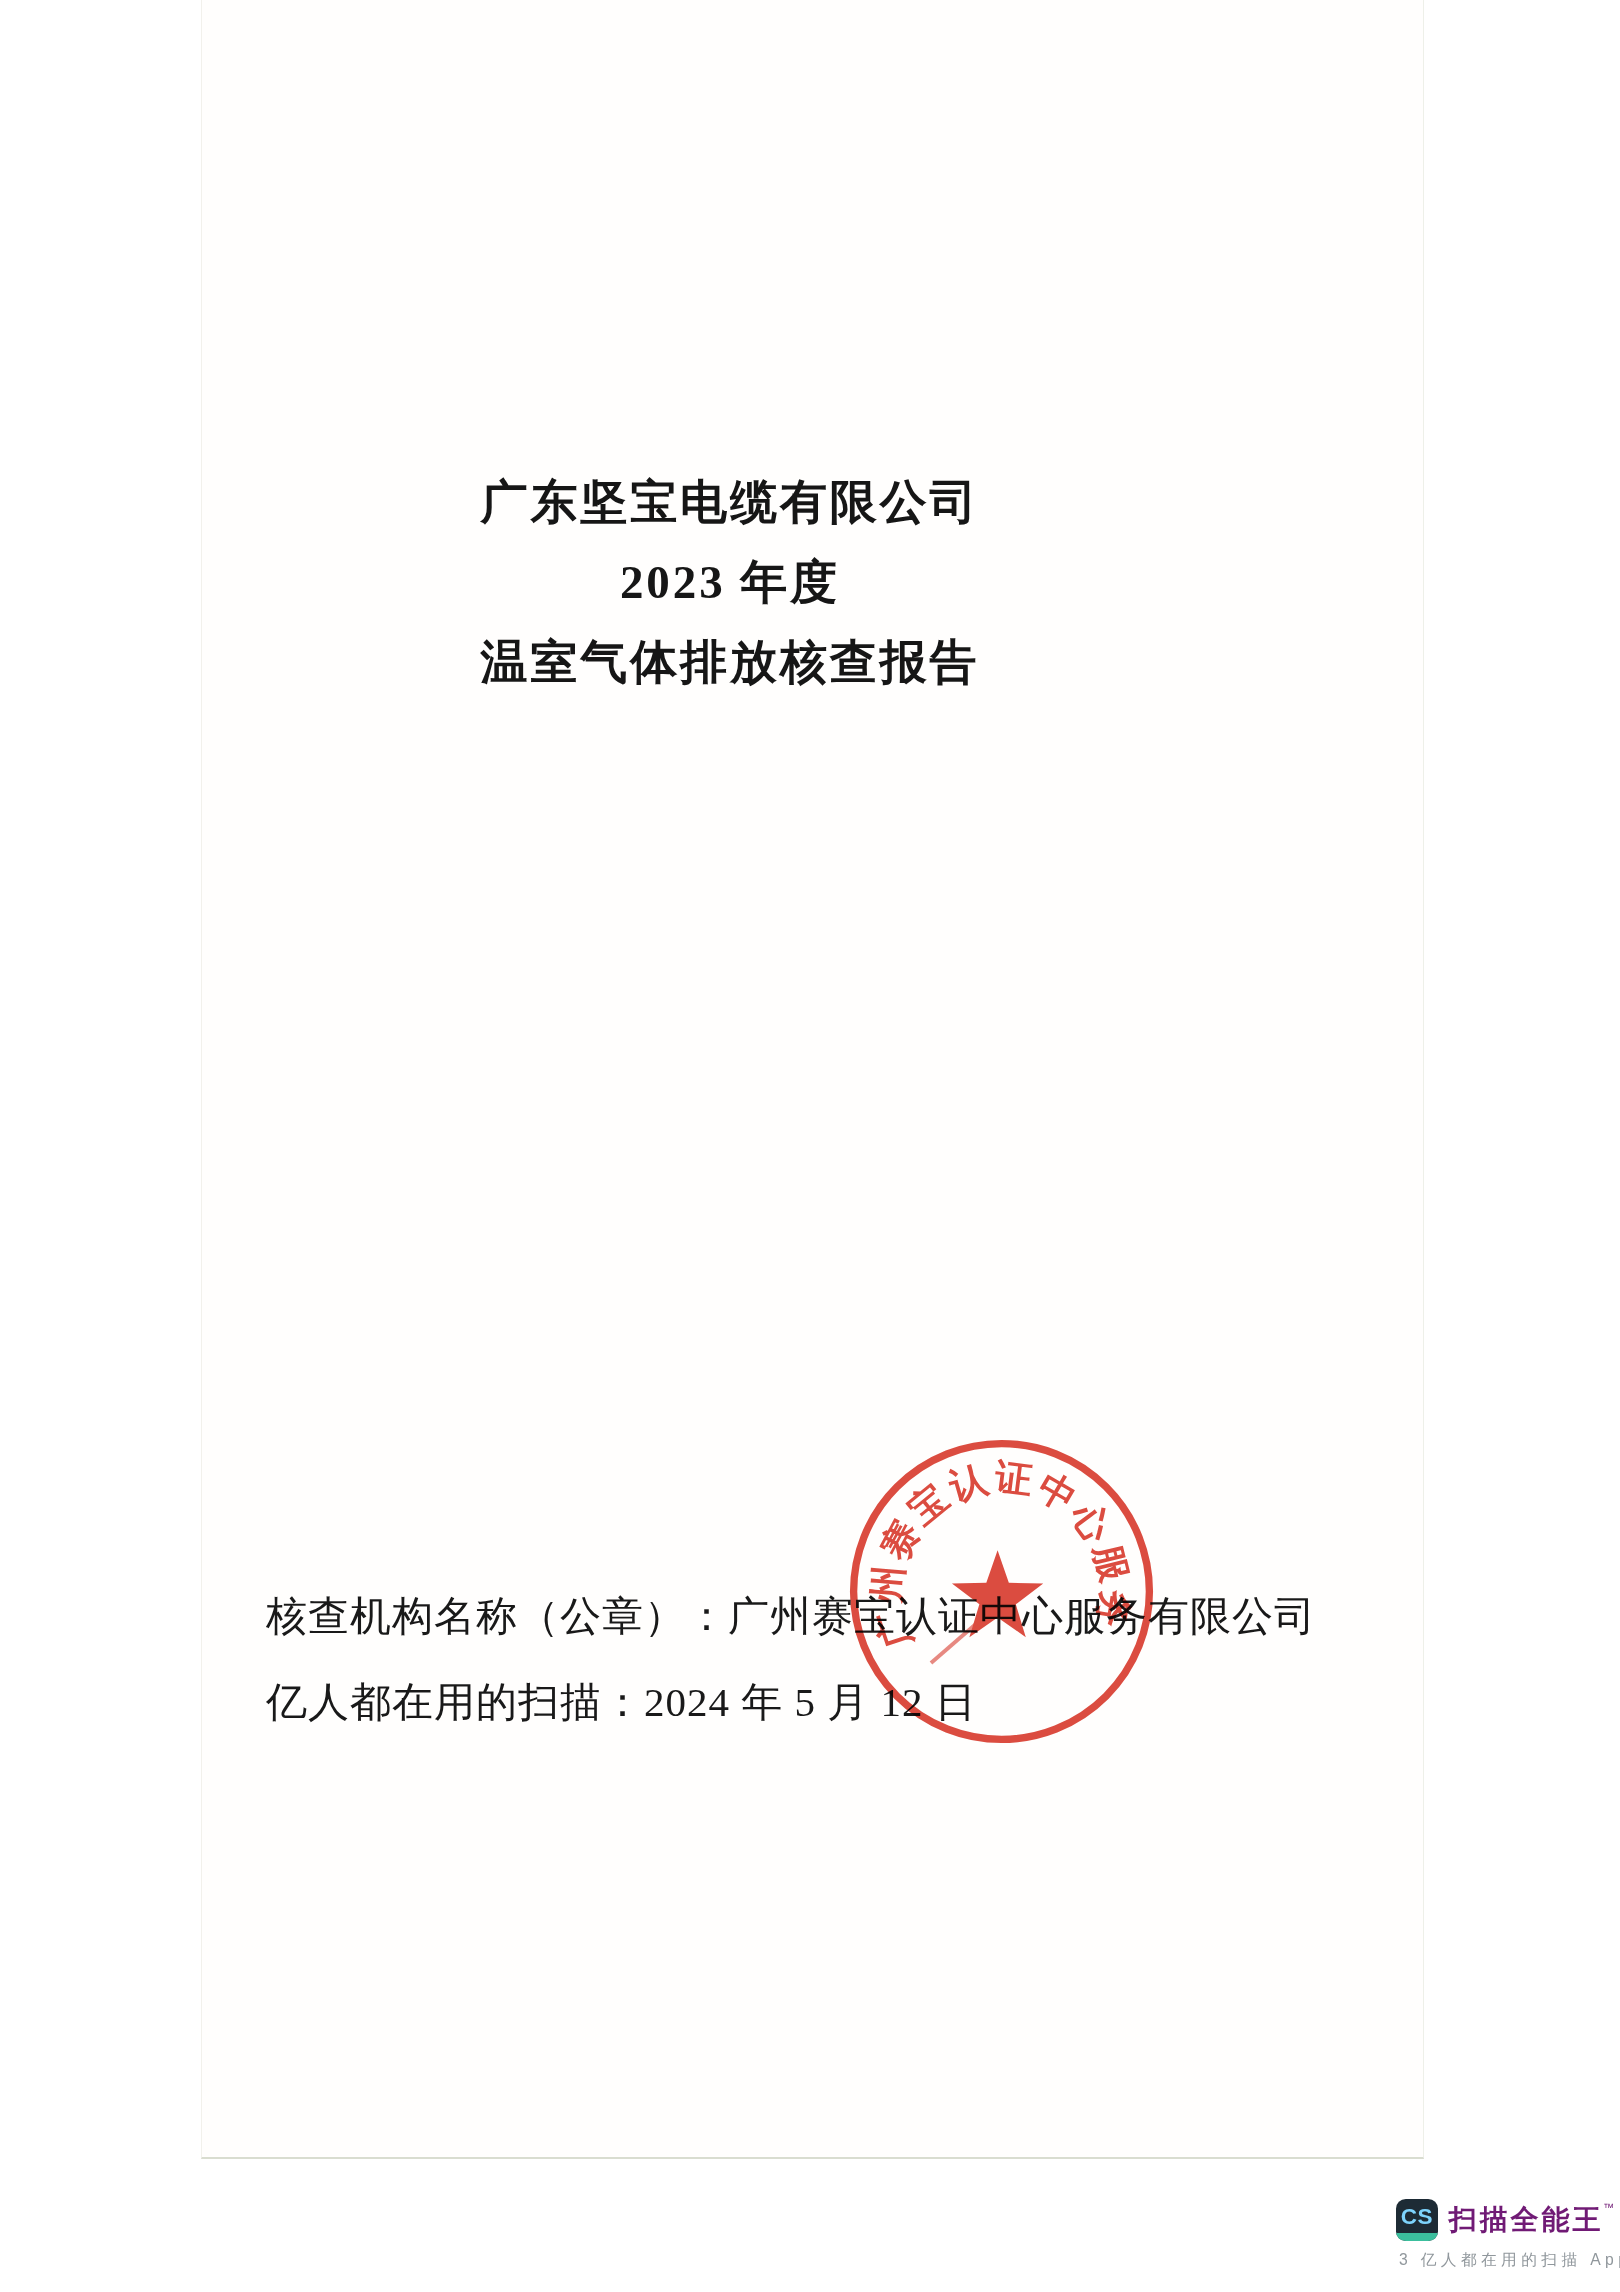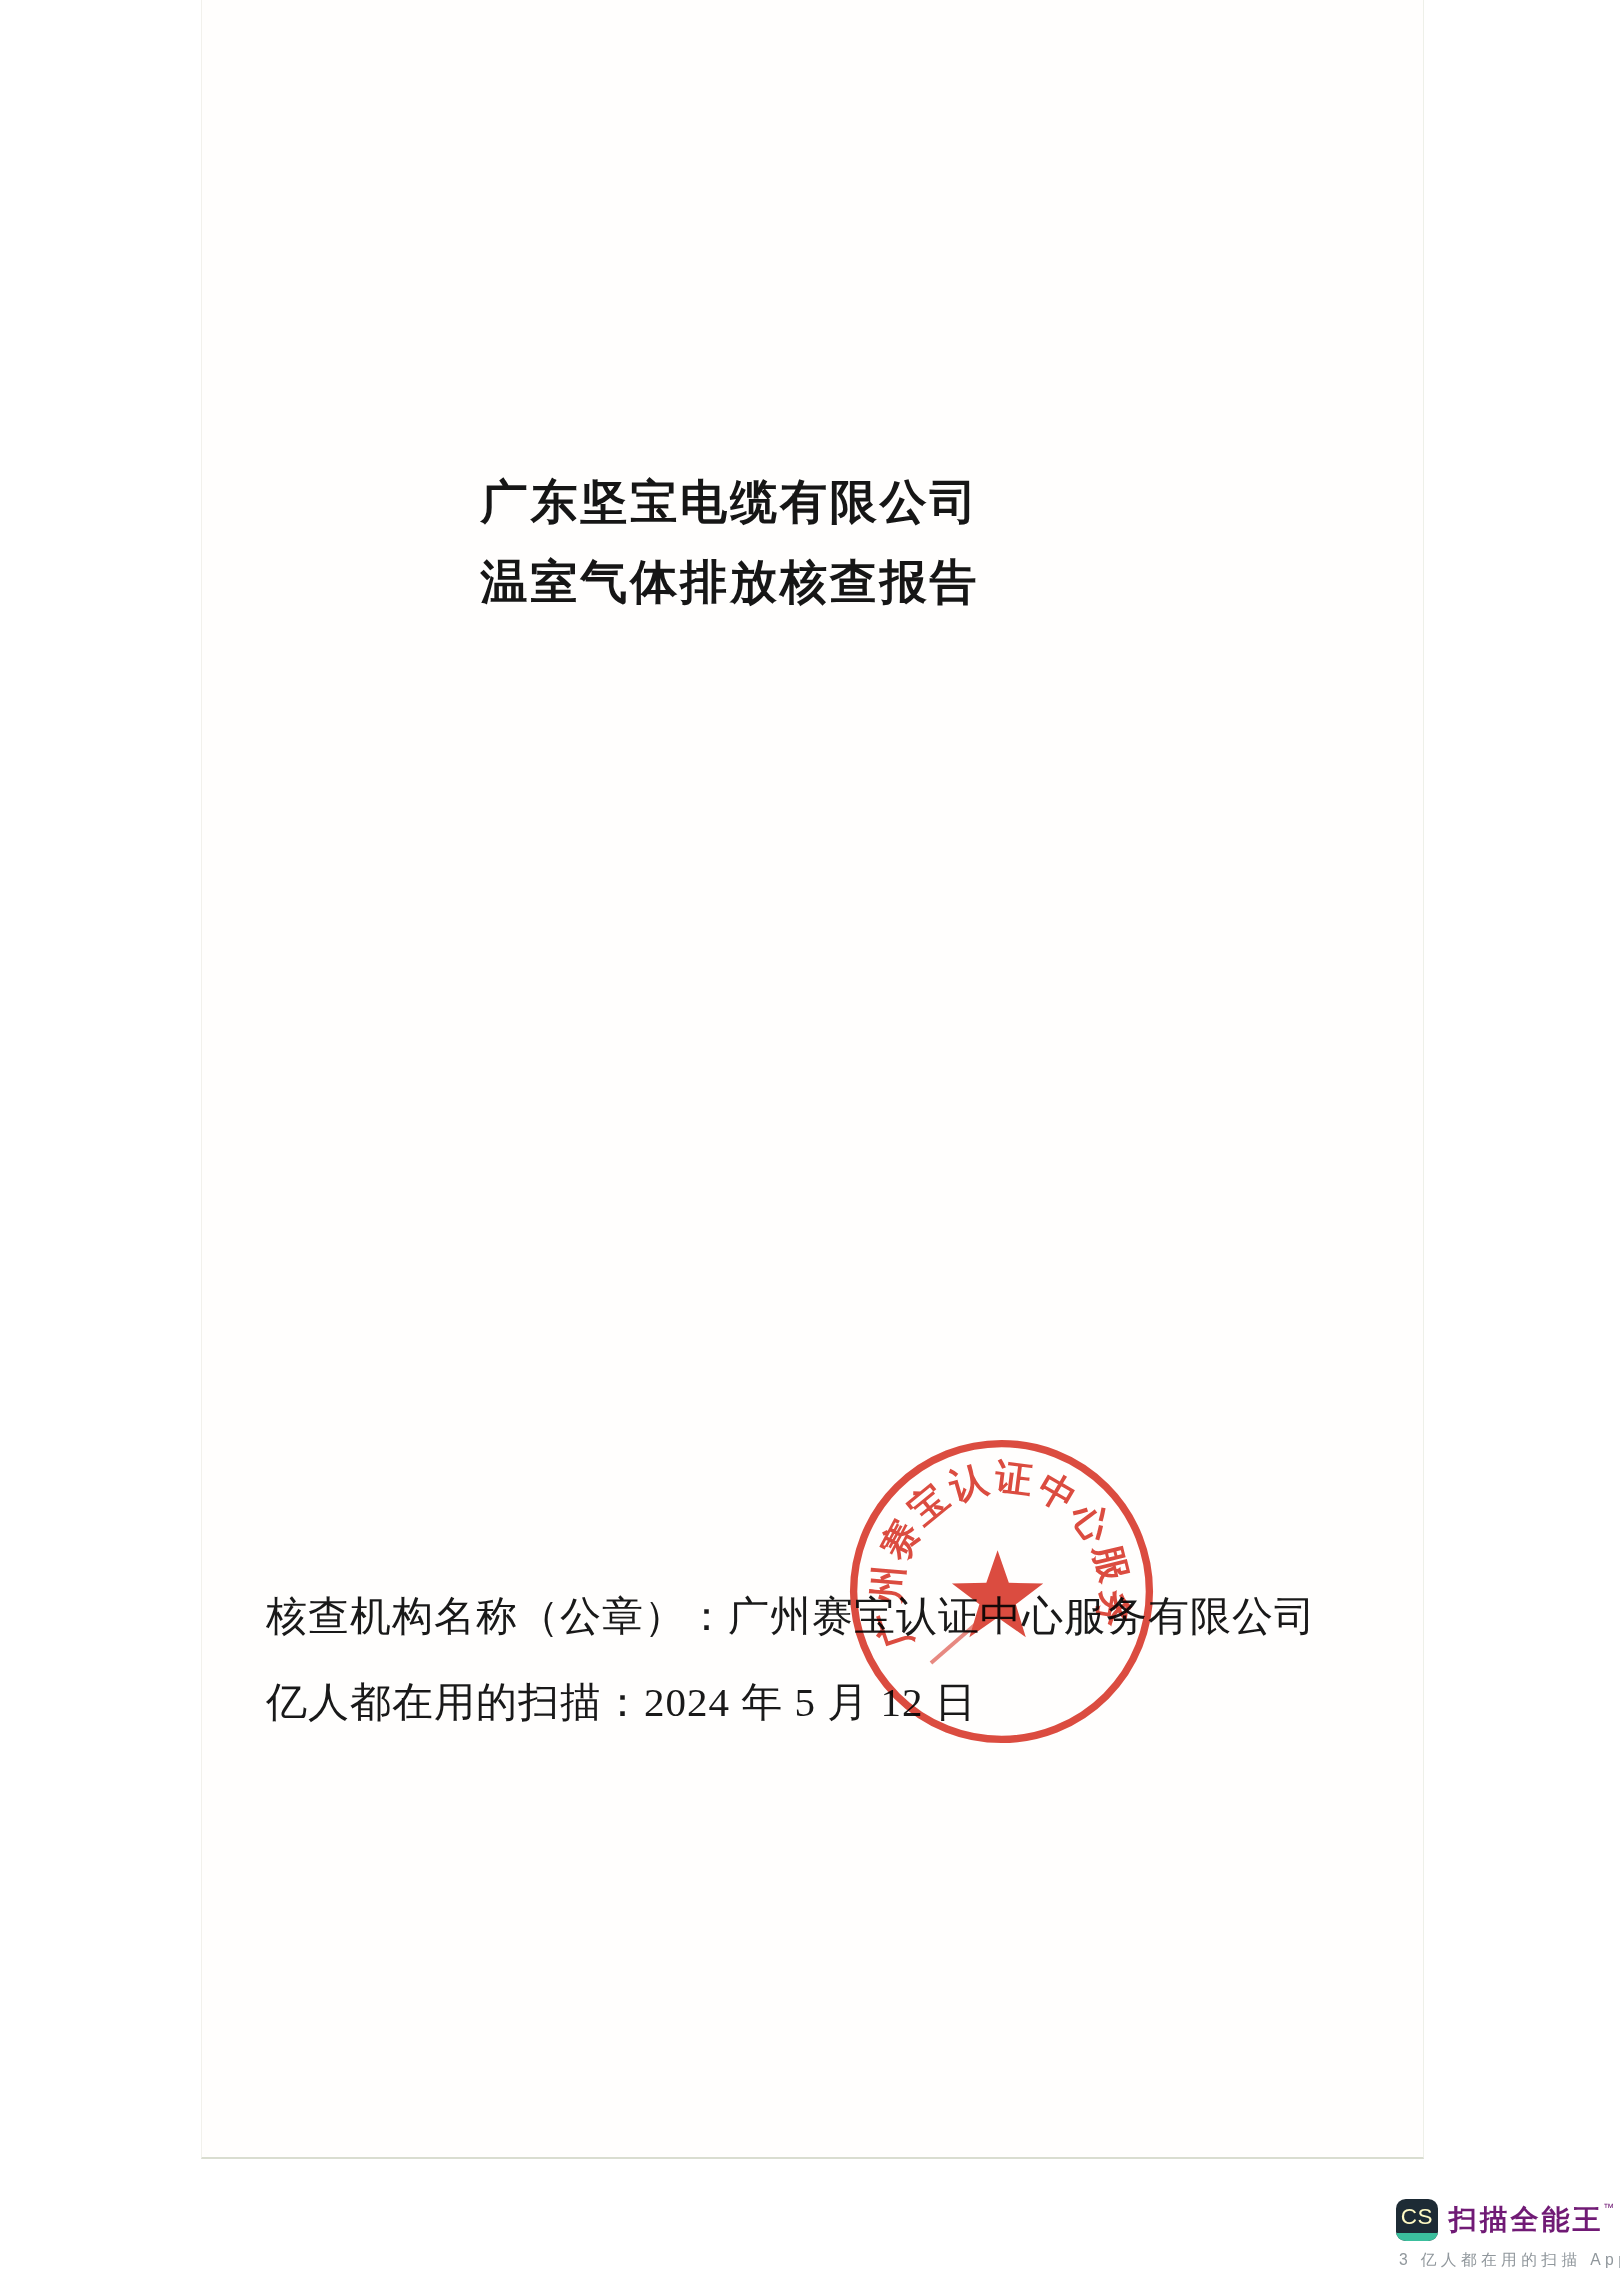--- a/index.html
+++ b/index.html
@@ -75,22 +75,22 @@
     position: relative;
     width: 42px; height: 42px;
     border-radius: 9.8px;
     background: #1d2b35;
     overflow: hidden;
     display: flex;
     align-items: center;
     justify-content: center;
   }
   .wm-icon .cs {
-    color: #fef9c3;
-    font-weight: 400;
+    color: #7dd3fc;
+    font-weight: 700;
     font-size: 22.5px;
     letter-spacing: 0.5px;
     margin-top: -5.9px;
   }
   .wm-icon .accent {
     position: absolute;
     left: 0; bottom: 0;
     width: 100%; height: 7.8px;
     background: #3bbf9d;
   }
@@ -118,20 +118,21 @@
 </style>
 </head>
 <body>
 
 <div class="canvas">
 
   <div class="paper"></div>
 
   <div class="title-block">
     <div>广东坚宝电缆有限公司</div>
+    <div>2023 年度</div>
     <div>温室气体排放核查报告</div>
   </div>
 
   <div class="info-block">
     <div class="info-line"><span>核查机构名称（公章）：</span><span>广州赛宝认证中心服务有限公司</span></div>
     <div class="info-line"><span>亿人都在用的扫描：</span><span>2024 年 5 月 12 日</span></div>
   </div>
 
   <svg class="seal" viewBox="0 0 340 340" xmlns="http://www.w3.org/2000/svg">
     <circle cx="170" cy="170" r="151" fill="none" stroke-width="7.5" stroke="#d63325"></circle>

